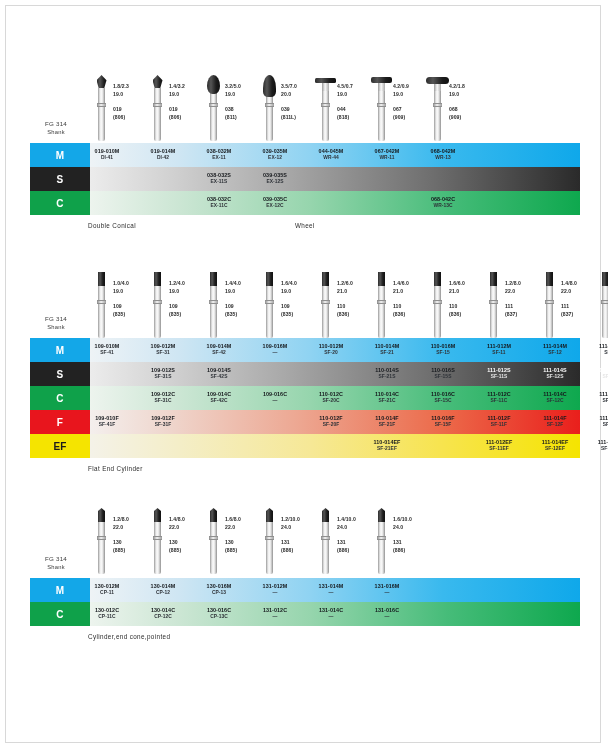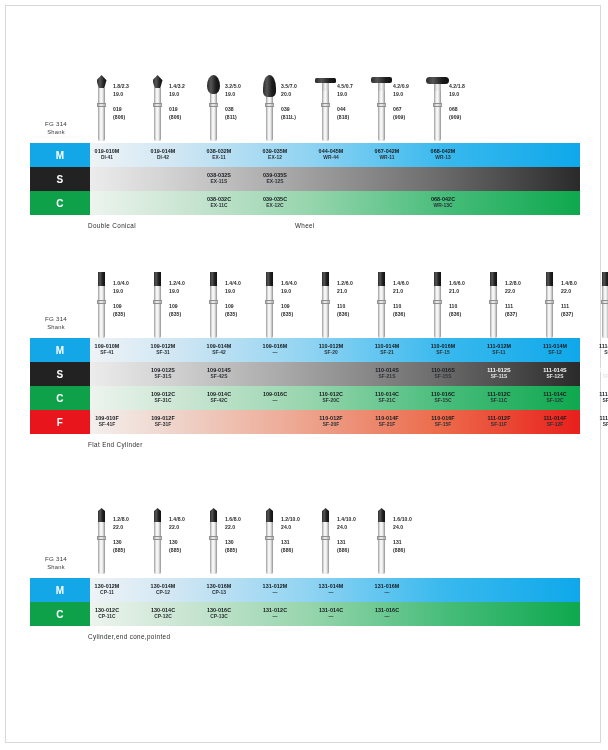--- a/index.html
+++ b/index.html
@@ -601,20 +601,41 @@
               <div class="cell" style="left: 437px;">
                 <div class="code">111-014F</div>
                 <div class="alt">SF-12F</div>
               </div>
               <div class="cell" style="left: 493px;">
                 <div class="code">111-016F</div>
                 <div class="alt">SF-13F</div>
               </div>
             </div>
           </div>
+          <div class="grid-row">
+            <div class="badge b-EF">EF</div>
+            <div class="track g-EF">
+              <div class="cell" style="left: 269px;">
+                <div class="code">110-014EF</div>
+                <div class="alt">SF-21EF</div>
+              </div>
+              <div class="cell" style="left: 381px;">
+                <div class="code">111-012EF</div>
+                <div class="alt">SF-11EF</div>
+              </div>
+              <div class="cell" style="left: 437px;">
+                <div class="code">111-014EF</div>
+                <div class="alt">SF-12EF</div>
+              </div>
+              <div class="cell" style="left: 493px;">
+                <div class="code">111-016EF</div>
+                <div class="alt">SF-13EF</div>
+              </div>
+            </div>
+          </div>
         </div>
         <div style="position: relative; height: 18px;">
           <div class="caption" style="left: 88px; top: 7px;">Flat End Cylinder</div>
         </div>
       </div>
       <div class="bur-table" style="top: 508px;">
         <div class="diagram-strip" style="height: 70px;">
           <div class="diagram-col" style="left: 93px;">
             <div class="bur-art">
               <div class="shank"></div>

